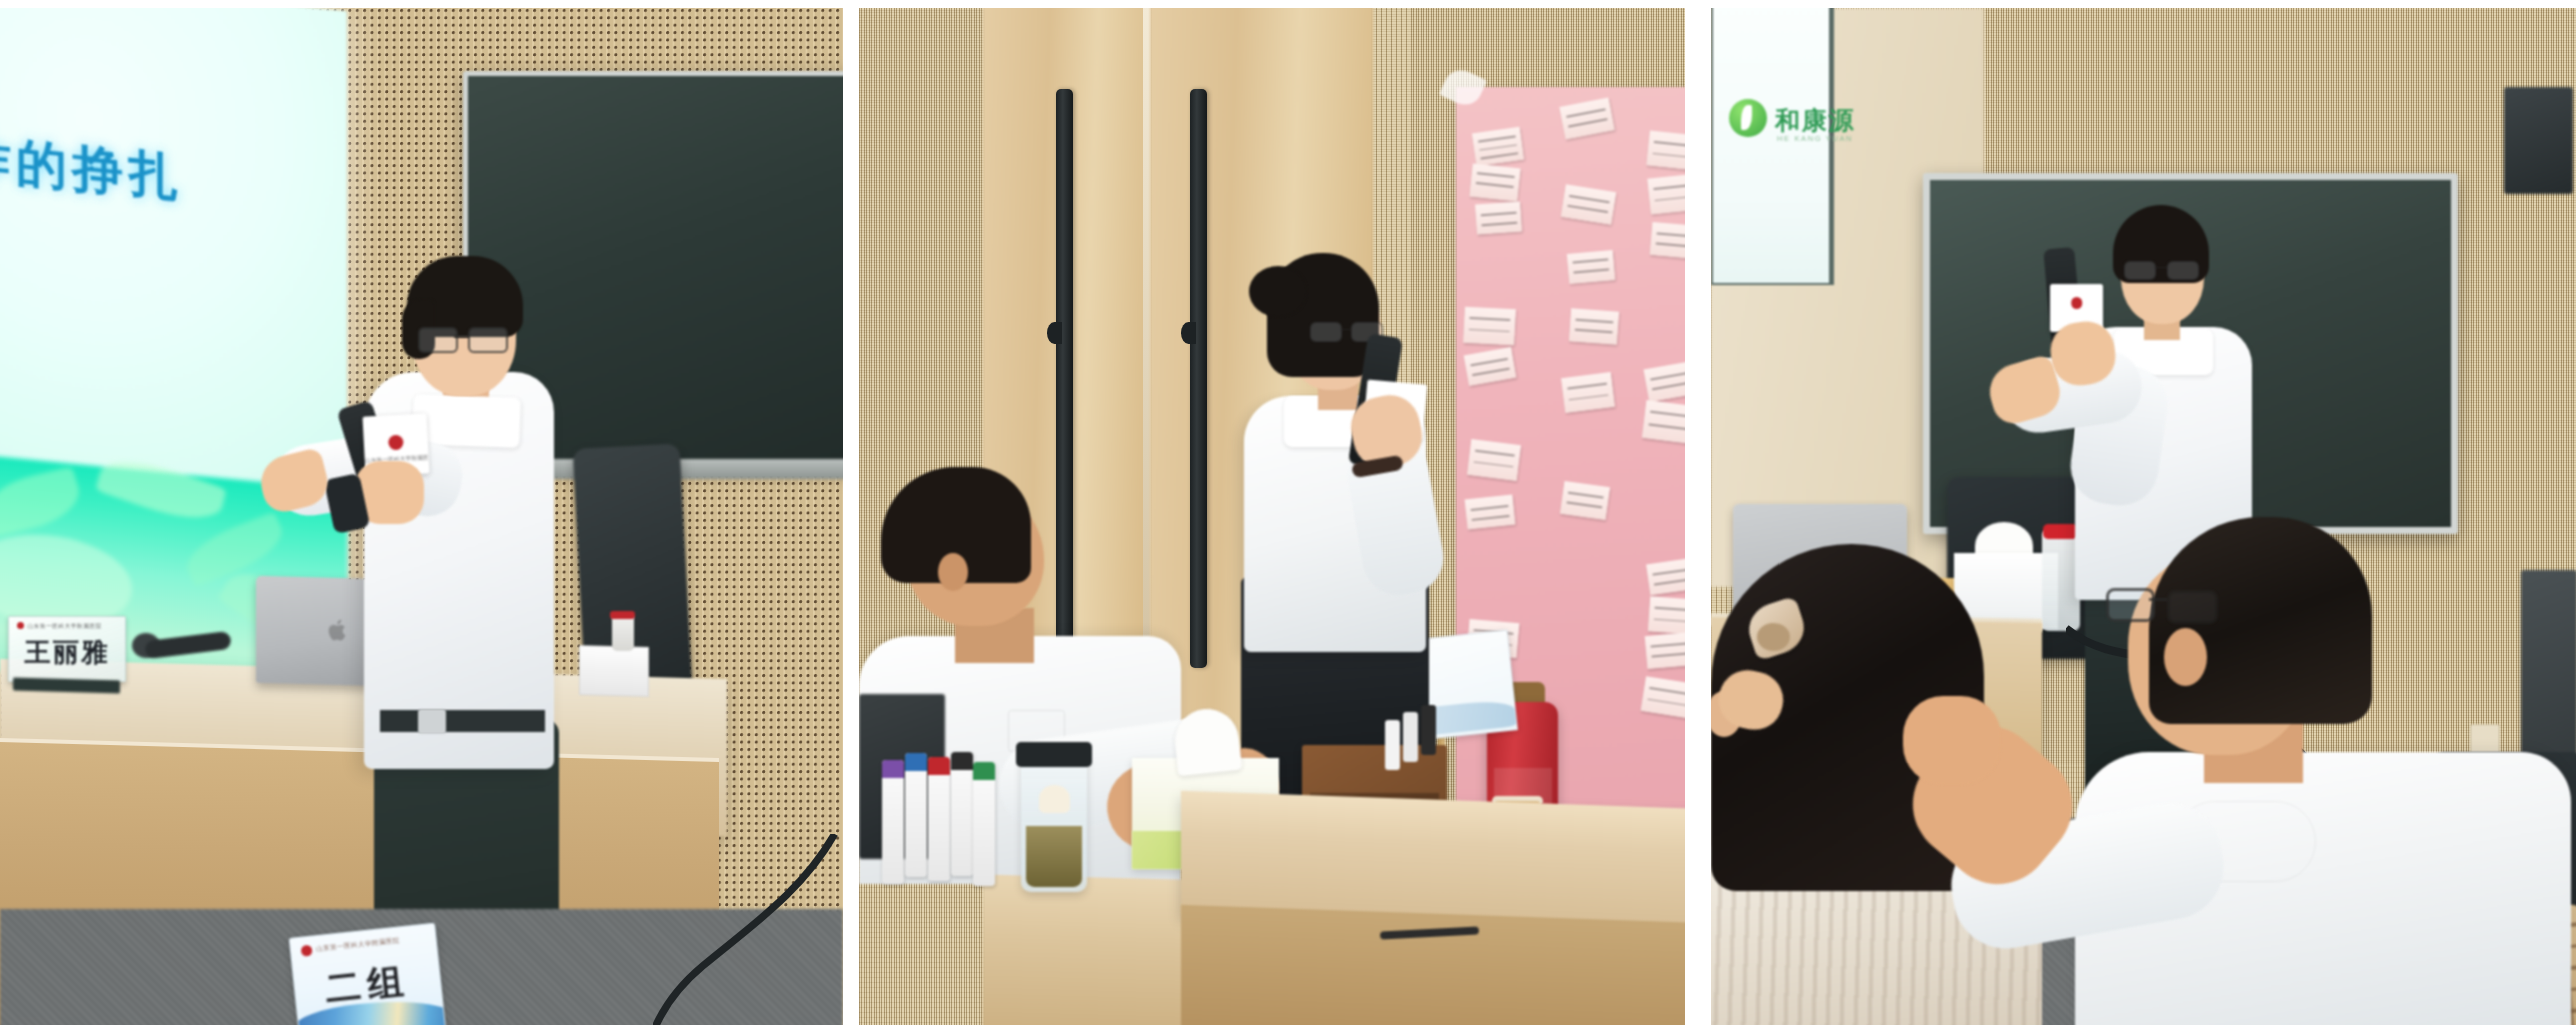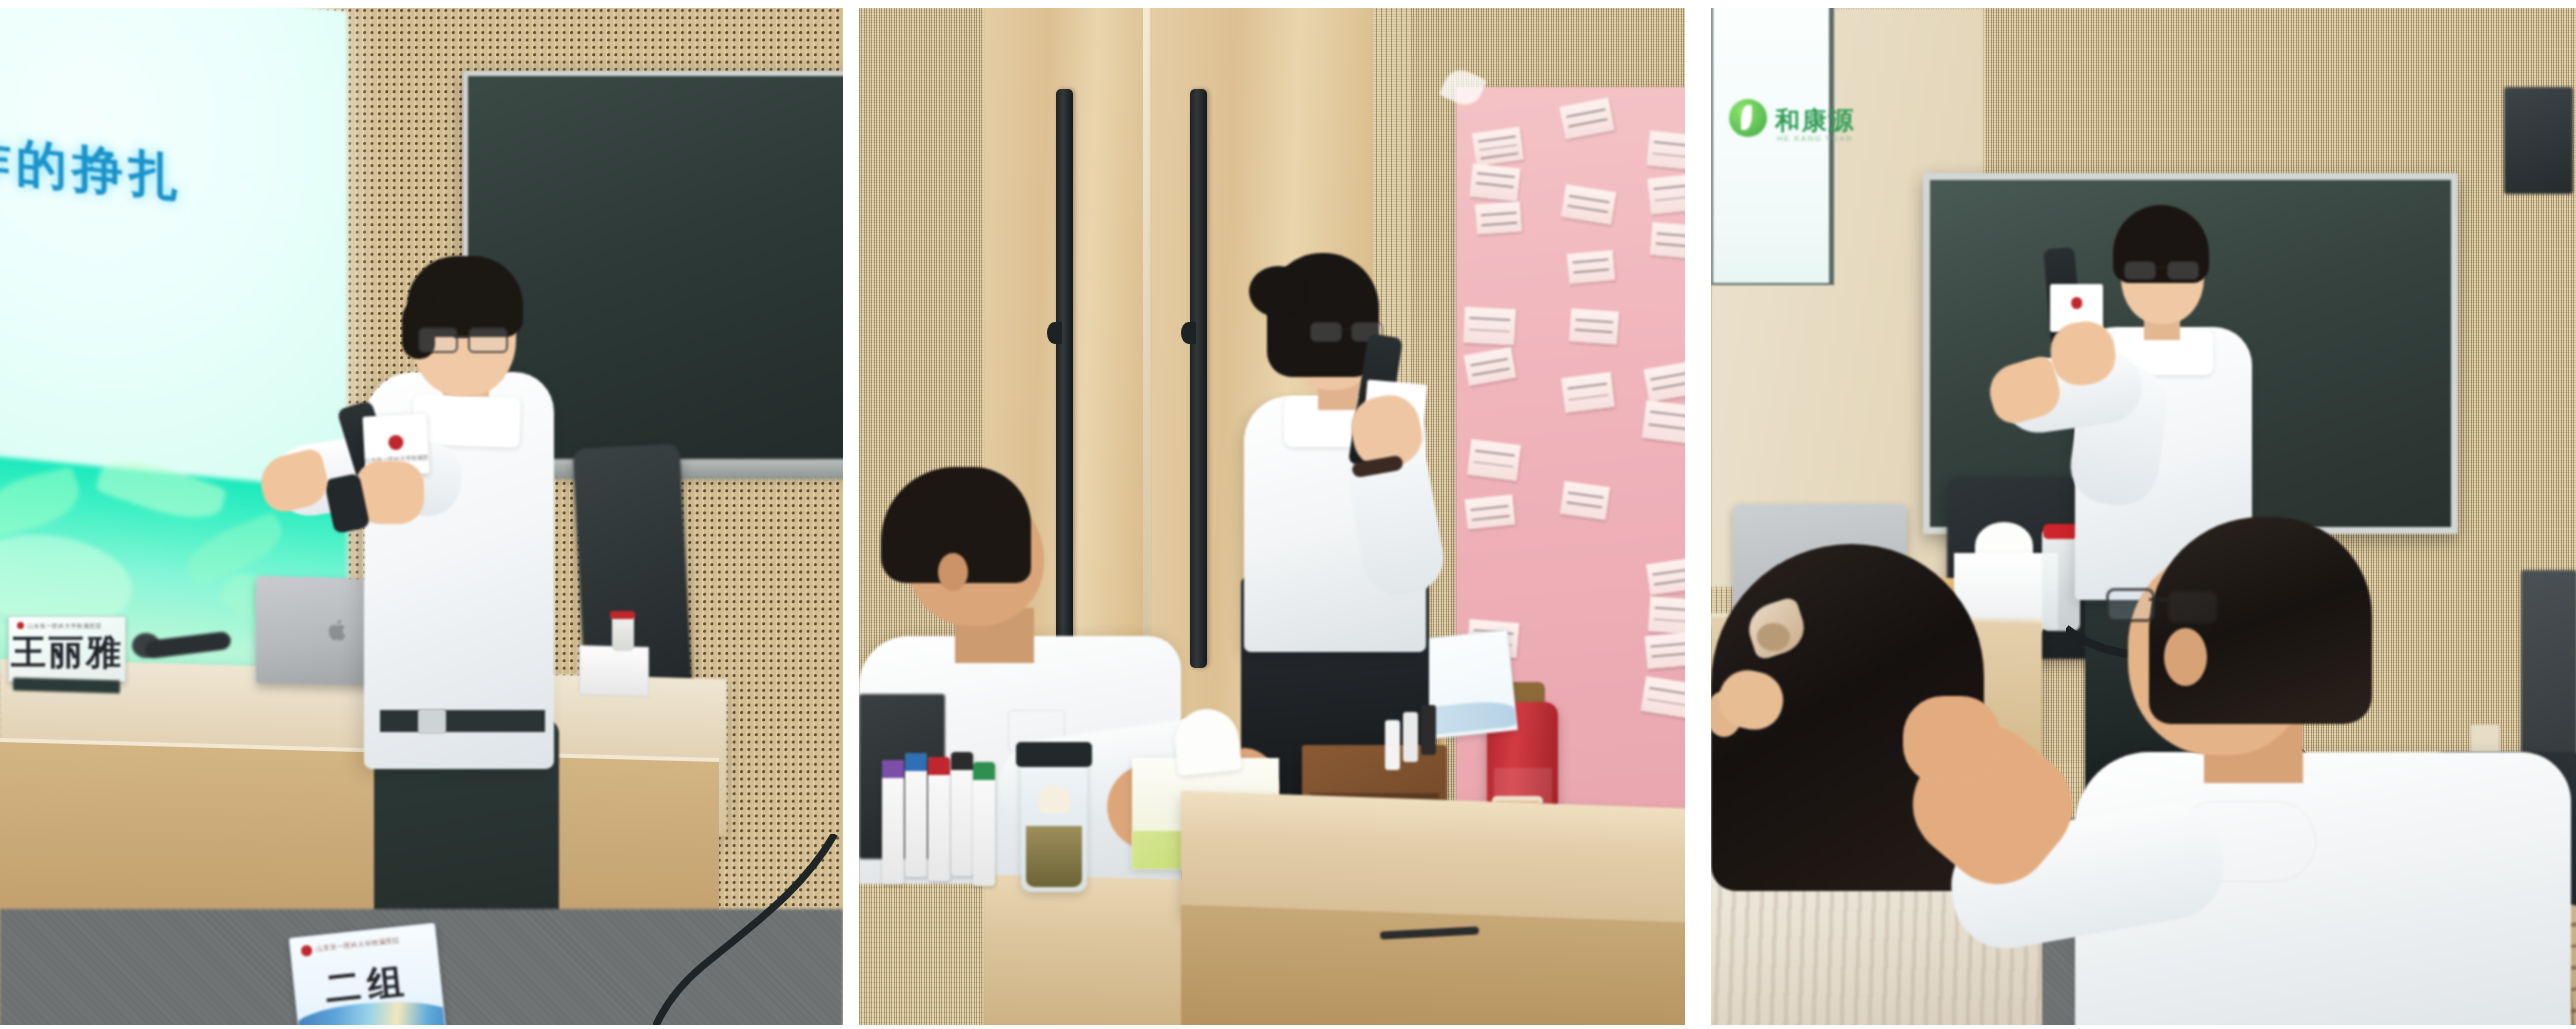--- a/index.html
+++ b/index.html
@@ -81,21 +81,21 @@
   .L-nameplate{
     left:8.3px;top:608px;width:116px;height:64px;
     background:linear-gradient(160deg,rgba(255,255,255,.95),rgba(228,240,238,.88));
     border:1.7px solid rgba(190,210,208,.85);
     border-radius:1.7px;
     box-shadow:0 2.5px 5.8px rgba(0,0,0,.22);
     display:flex;align-items:center;justify-content:center;
   }
   .L-nameplate .np-logo{position:absolute;left:7.4px;top:5px;width:7.4px;height:7.4px;border-radius:50%;background:#c0272d;}
   .L-nameplate .np-logotext{position:absolute;left:18px;top:5px;font-size:5.8px;color:#6a6a6a;letter-spacing:0.4px;}
-  .L-nameplate .np-name{font-size:35px;font-weight:700;color:#20242a;letter-spacing:2.5px;margin-top:6.6px;}
+  .L-nameplate .np-name{font-size:26px;font-weight:700;color:#20242a;letter-spacing:2.5px;margin-top:6.6px;}
   .L-nameplate-base{left:13.2px;top:671px;width:107px;height:13.2px;background:#2c3a37;border-radius:1.7px;transform:skewY(1.6deg);}
   .L-laptop{
     left:256px;top:570px;width:169px;height:107px;
     background:linear-gradient(170deg,#c9cbcd 0%,#b6b9bc 55%,#9ea1a4 100%);
     border-radius:5.8px 5.8px 2.5px 2.5px;
     transform:skewY(1.5deg);
     box-shadow:0 4.1px 10px rgba(0,0,0,.25);
   }
   .apple{width:21.5px;height:25px;position:absolute;left:71px;top:40px;opacity:.45;}
   .L-mic-table{left:145px;top:628px;width:86px;height:18px;background:#2a2f31;border-radius:9px;transform:rotate(-7deg);}

